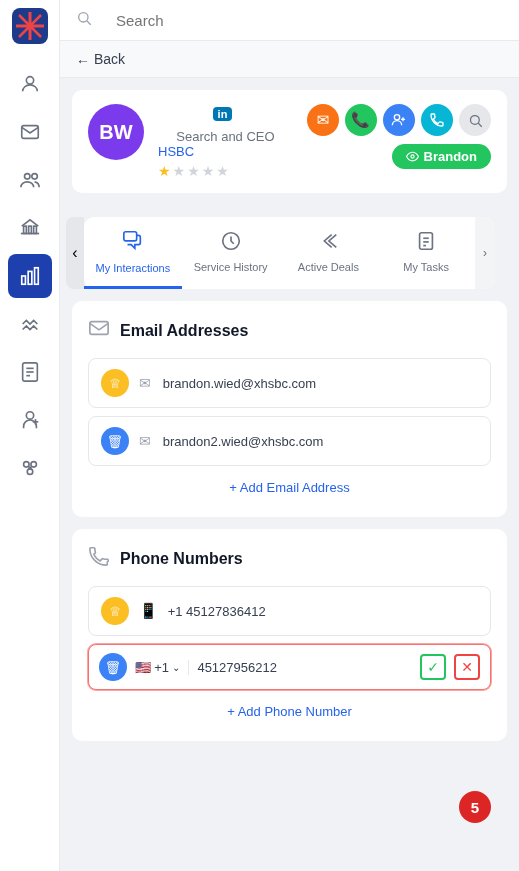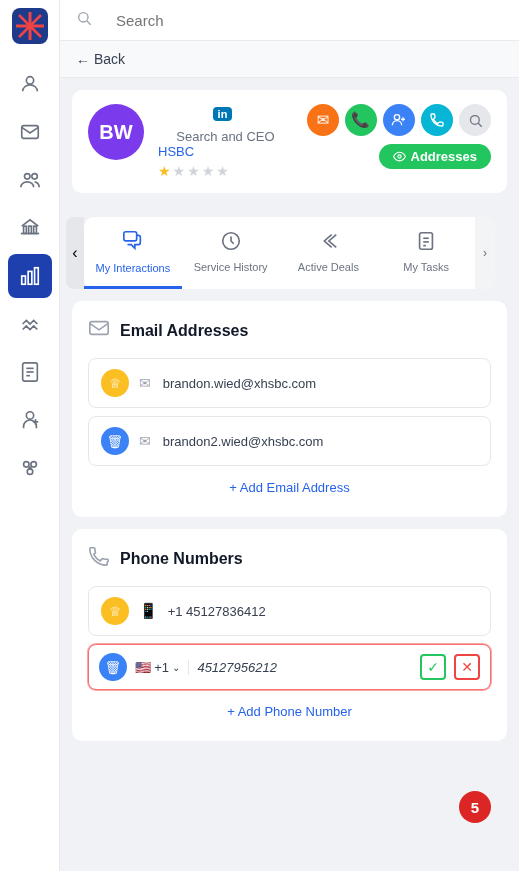--- a/index.html
+++ b/index.html
@@ -293,21 +293,20 @@
       border-right: 1px solid #e5e7eb;
       padding-right: 8px;
     }
     .phone-input {
       flex: 1;
       border: none;
       outline: none;
       font-size: 13px;
       color: #374151;
       background: transparent;
-      font-style: italic;
     }
     .action-check {
       width: 26px;
       height: 26px;
       border: 2px solid #22c55e;
       border-radius: 4px;
       display: flex;
       align-items: center;
       justify-content: center;
       cursor: pointer;
@@ -488,21 +487,21 @@
               <circle cx="11" cy="11" r="7"></circle>
               <line x1="16.5" y1="16.5" x2="22" y2="22"></line>
             </svg>
         </div>
       </div>
       <div class="prospect-badge">
         <svg width="13" height="13" viewBox="0 0 24 24" fill="none" stroke="currentColor" stroke-width="2">
             <path d="M1 12s4-8 11-8 11 8 11 8-4 8-11 8-11-8-11-8z"></path>
             <circle cx="12" cy="12" r="3"></circle>
           </svg>
-        <span>Addresses</span>
+        <span>Brandon</span>
       </div>
     </div>
   </div>
 
   <div style="position:relative;margin:12px 12px 0 12px;">
     <div class="tabs-container">
 
       <div style="position:absolute;left:-18px;top:0;bottom:0;width:18px;background:#e5e7eb;display:flex;align-items:center;justify-content:center;border-radius:8px 0 0 8px;cursor:pointer;">‹</div>
 
       <div class="tabs-scroll">

